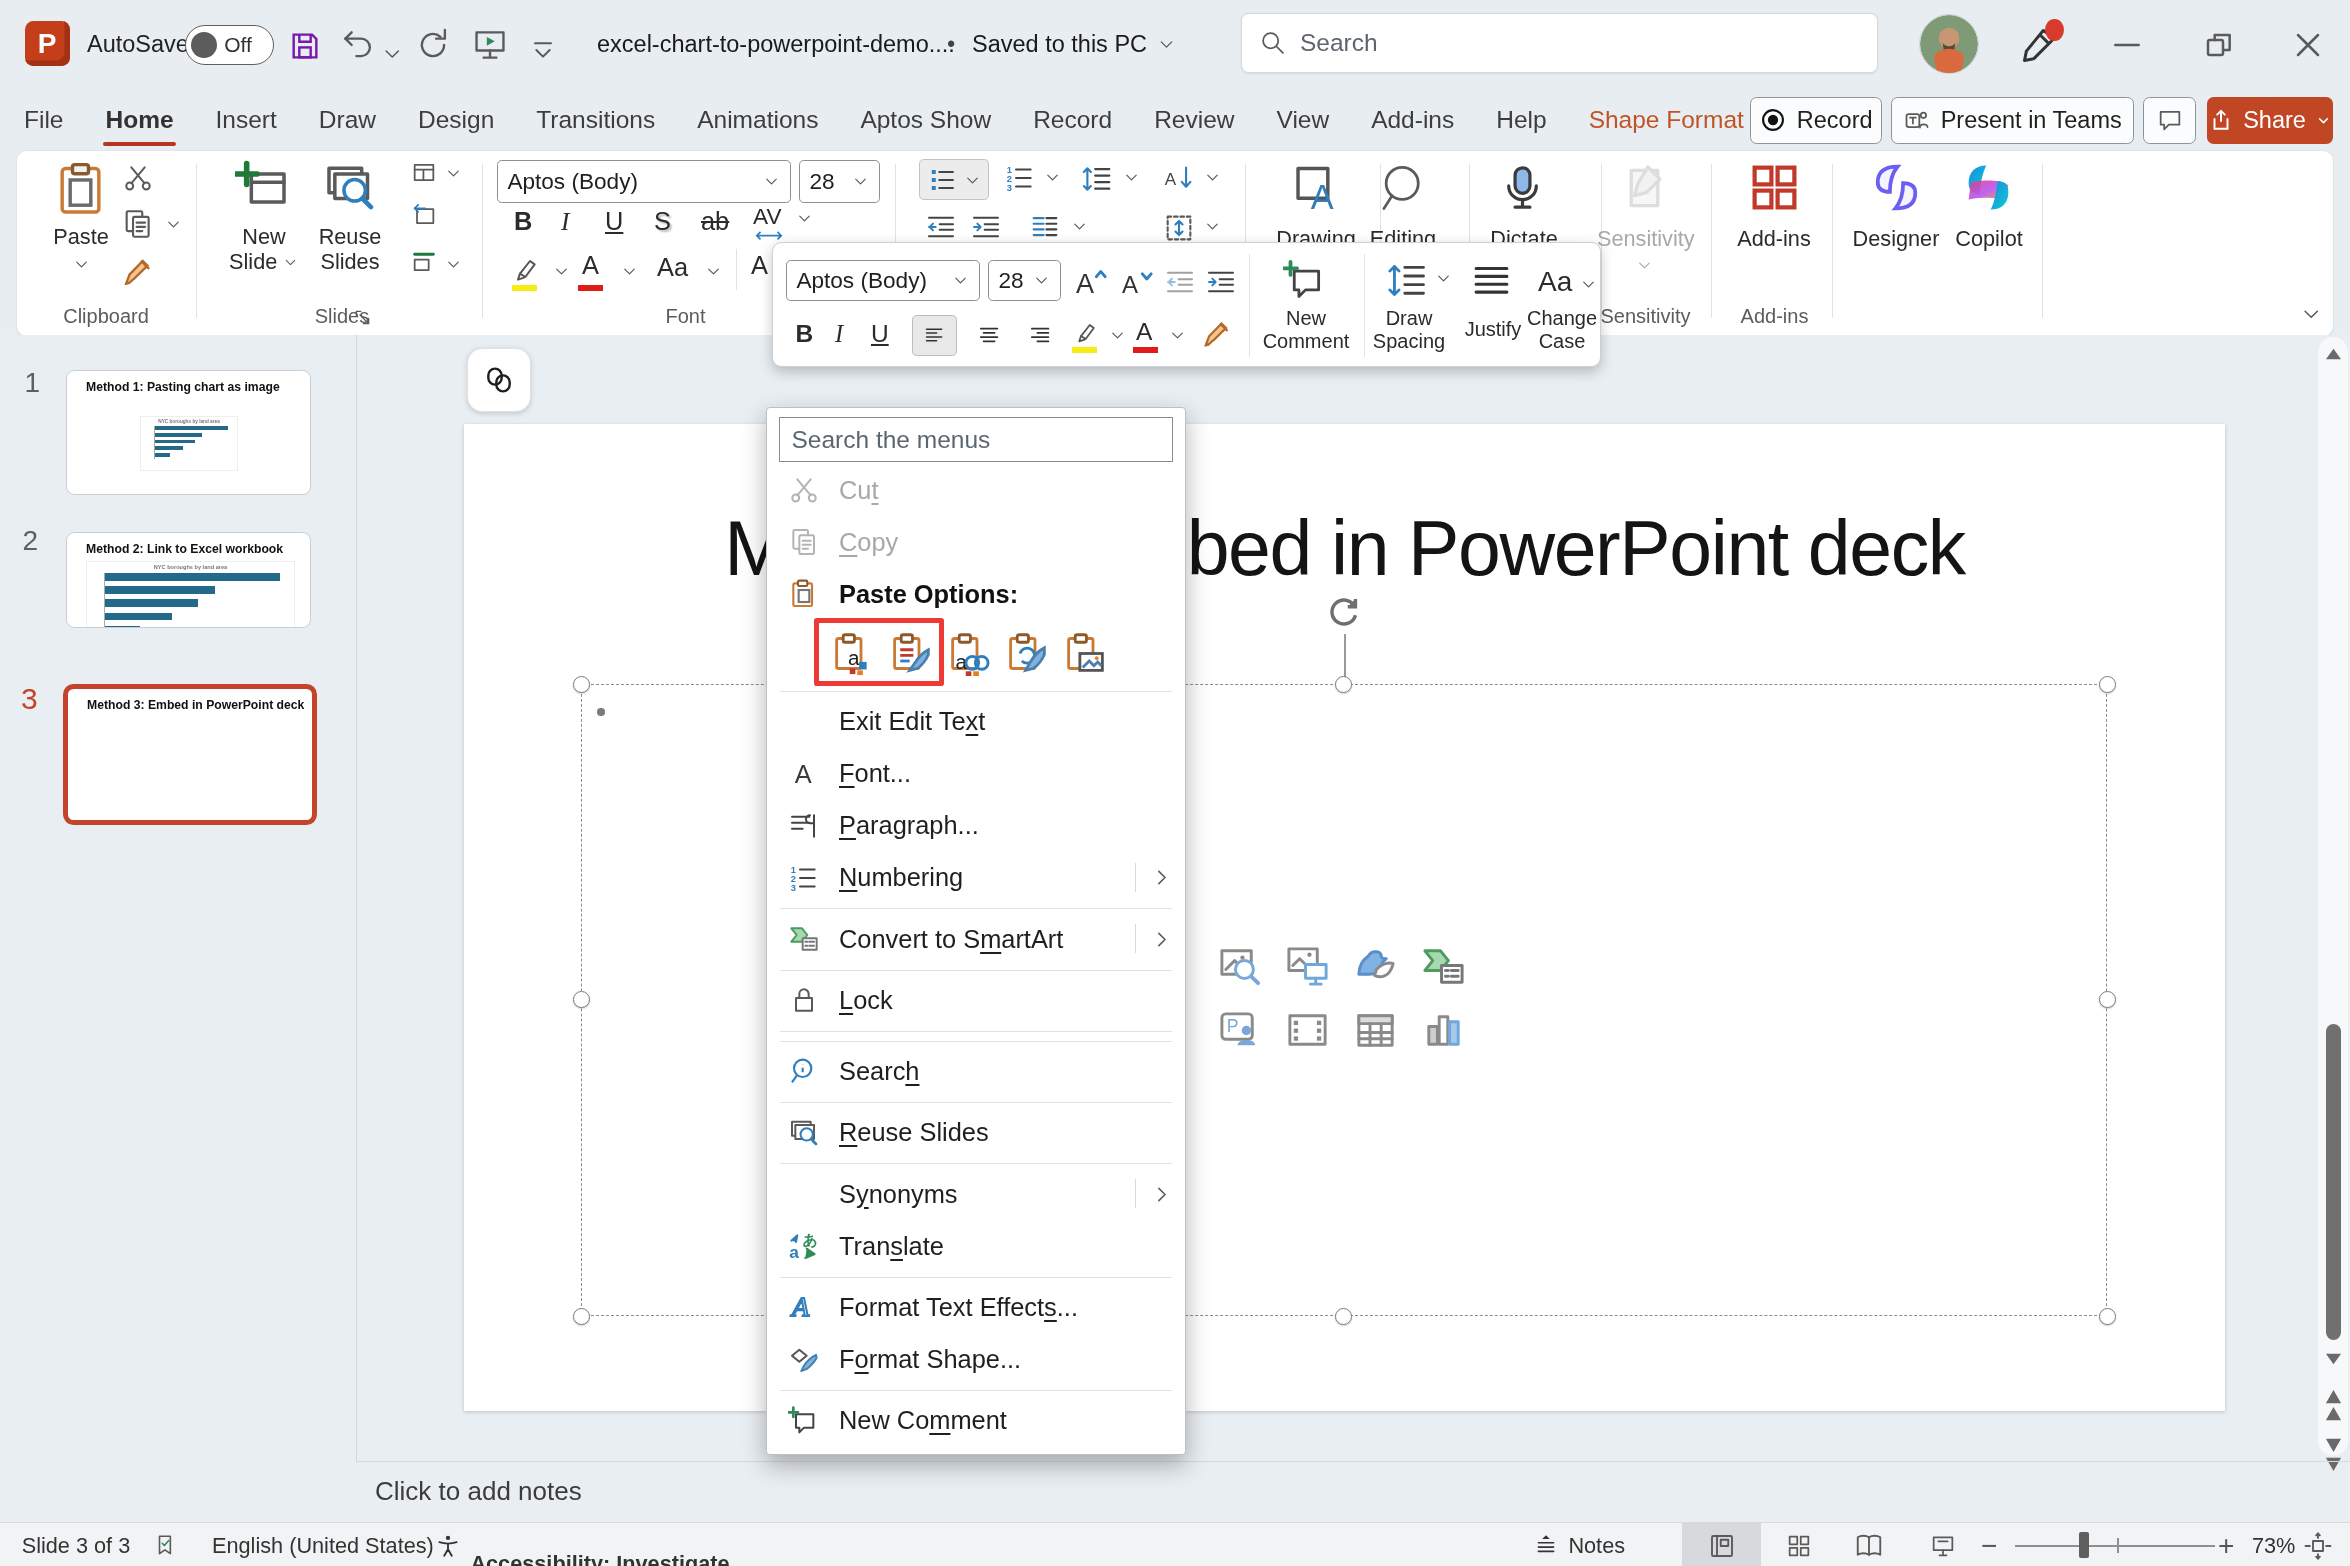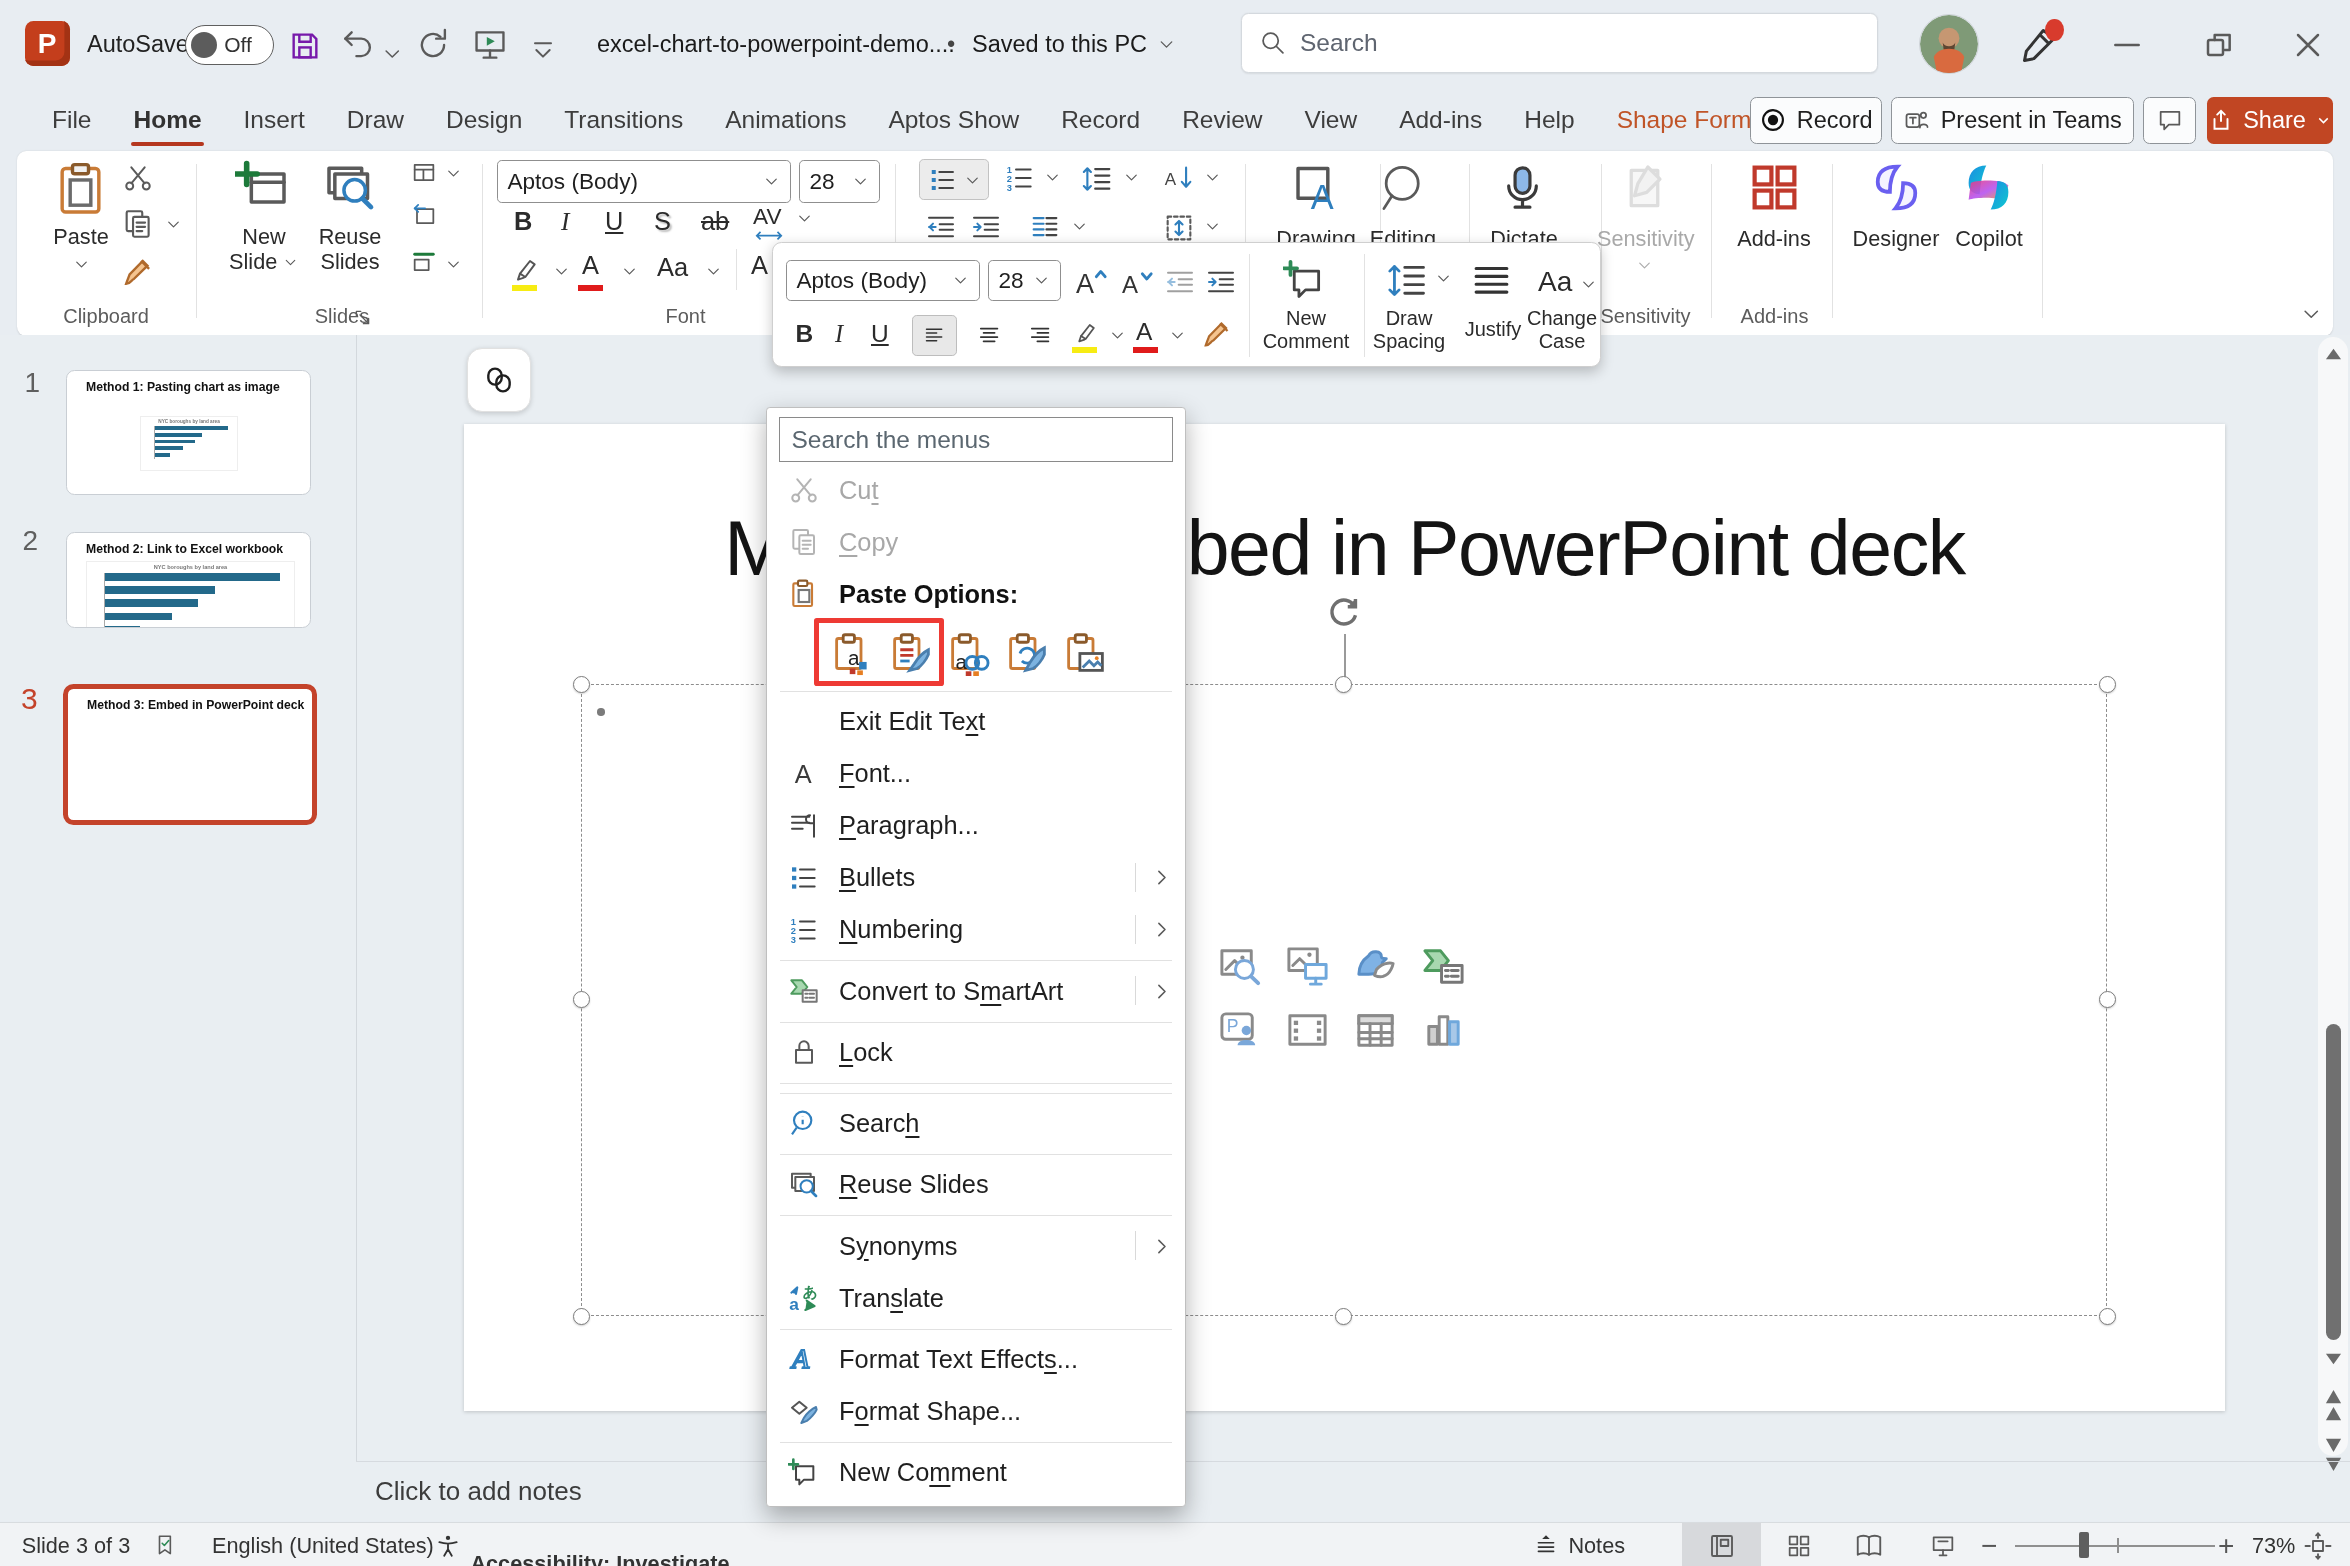--- a/index.html
+++ b/index.html
@@ -27,21 +27,21 @@
   .tb-search{position:absolute;left:1241px;top:13px;width:637px;height:60px;background:#fff;border:0.9px solid #d4d9de;border-radius:7.5px;box-shadow:0 0.9px 1.9px rgba(0,0,0,.08);display:flex;align-items:center;padding:0 17px;gap:13px;}
   .tb-search input{border:none;outline:none;font-size:24.5px;color:#333;width:100%;font-family:inherit;background:transparent;}
   .tb-search input::placeholder{color:#5f6570;}
   .tb-search .mg{width:28px;height:28px;flex:none;}
   .avatar{position:absolute;left:1919px;top:14px;width:60px;height:60px;border-radius:50%;overflow:hidden;border:0.9px solid #cfd4d9;}
   .feedback{position:absolute;left:2017px;top:22.6px;width:45px;height:45px;}
   .feedback .dot{position:absolute;right:-1.9px;top:-3.8px;width:19px;height:22.6px;border-radius:50%;background:#d83b2d;}
   .winbtn{position:absolute;top:24.5px;width:40px;height:40px;color:#222;}
   
   .tabsrow{position:absolute;left:0;top:90px;width:2350px;height:60px;background:#e8edf2;}
-  #tabs{display:flex;align-items:center;height:100%;padding-left:31px;}
+  #tabs{display:flex;align-items:center;height:100%;padding-left:3px;}
   .tab{position:relative;font-size:24.5px;color:#3d3d3d;padding:0 21px;height:100%;display:flex;align-items:center;cursor:default;}
   .tab.active{font-weight:700;color:#323232;}
   .tab.active::after{content:"";position:absolute;left:19px;right:19px;bottom:3.8px;height:4.7px;border-radius:2.8px;background:#b5371f;}
   .tab.contextual{color:var(--contextual-tab);}
   .pill{position:absolute;top:6.6px;height:47px;border:1.4px solid #8f9499;border-radius:6.6px;background:#fbfcfd;display:flex;align-items:center;justify-content:center;gap:9.4px;font-size:23.5px;color:#1f1f1f;}
   .pill .ic{width:28px;height:28px;}
   .share{position:absolute;top:6.6px;height:47px;border-radius:6.6px;background:var(--share-button);color:#fff;display:flex;align-items:center;justify-content:center;gap:9.4px;font-size:23.5px;}
   .share .ic{width:26px;height:26px;}
   
   .ribbon{position:absolute;left:17px;top:151px;width:2316px;height:185px;background:#fff;border-radius:9.4px;box-shadow:0 0.9px 1.9px rgba(0,0,0,.12);}
@@ -1011,37 +1011,20 @@
           <svg viewBox="0 0 24 24" fill="none" stroke="#5a5a5a" stroke-width="1.5" stroke-linecap="round" stroke-linejoin="round">
             <path d="M3 5h13M3 9.5h13M3 14h8" stroke="#444"></path>
             <path d="M19.5 4v16M16.5 4a3 3 0 1 0 0 6h3" stroke="#444"></path>
           </svg>
         </span>
         <span class="mi-label"><u>P</u>aragraph...</span>
       </div>
       <div class="menu-item">
         <span class="mi-icon">
           <svg viewBox="0 0 24 24" fill="none" stroke="#5a5a5a" stroke-width="1.5" stroke-linecap="round" stroke-linejoin="round">
-            <rect x="3" y="4" width="3.2" height="3.2" fill="#2f7fbe" stroke="none"></rect>
-            <rect x="3" y="10.4" width="3.2" height="3.2" fill="#2f7fbe" stroke="none"></rect>
-            <rect x="3" y="16.8" width="3.2" height="3.2" fill="#2f7fbe" stroke="none"></rect>
-            <path d="M9 5.6h11M9 12h11M9 18.4h11" stroke="#444"></path>
-          </svg>
-        </span>
-        <span class="mi-label"><u>B</u>ullets</span>
-        <span class="mi-chevdiv"></span>
-        <span class="mi-chev">
-          <svg viewBox="0 0 24 24" fill="none" stroke="#5a5a5a" stroke-width="1.5" stroke-linecap="round" stroke-linejoin="round">
-            <path d="M9 5l7 7-7 7" stroke-width="1.8"></path>
-          </svg>
-        </span>
-      </div>
-      <div class="menu-item">
-        <span class="mi-icon">
-          <svg viewBox="0 0 24 24" fill="none" stroke="#5a5a5a" stroke-width="1.5" stroke-linecap="round" stroke-linejoin="round">
             <text x="2" y="8" font-size="7" fill="#2f7fbe" stroke="none" font-weight="bold">1</text>
             <text x="2" y="15" font-size="7" fill="#2f7fbe" stroke="none" font-weight="bold">2</text>
             <text x="2" y="22" font-size="7" fill="#2f7fbe" stroke="none" font-weight="bold">3</text>
             <path d="M9 5.6h11M9 12h11M9 18.4h11" stroke="#444"></path>
           </svg>
         </span>
         <span class="mi-label"><u>N</u>umbering</span>
         <span class="mi-chevdiv"></span>
         <span class="mi-chev">
           <svg viewBox="0 0 24 24" fill="none" stroke="#5a5a5a" stroke-width="1.5" stroke-linecap="round" stroke-linejoin="round">

